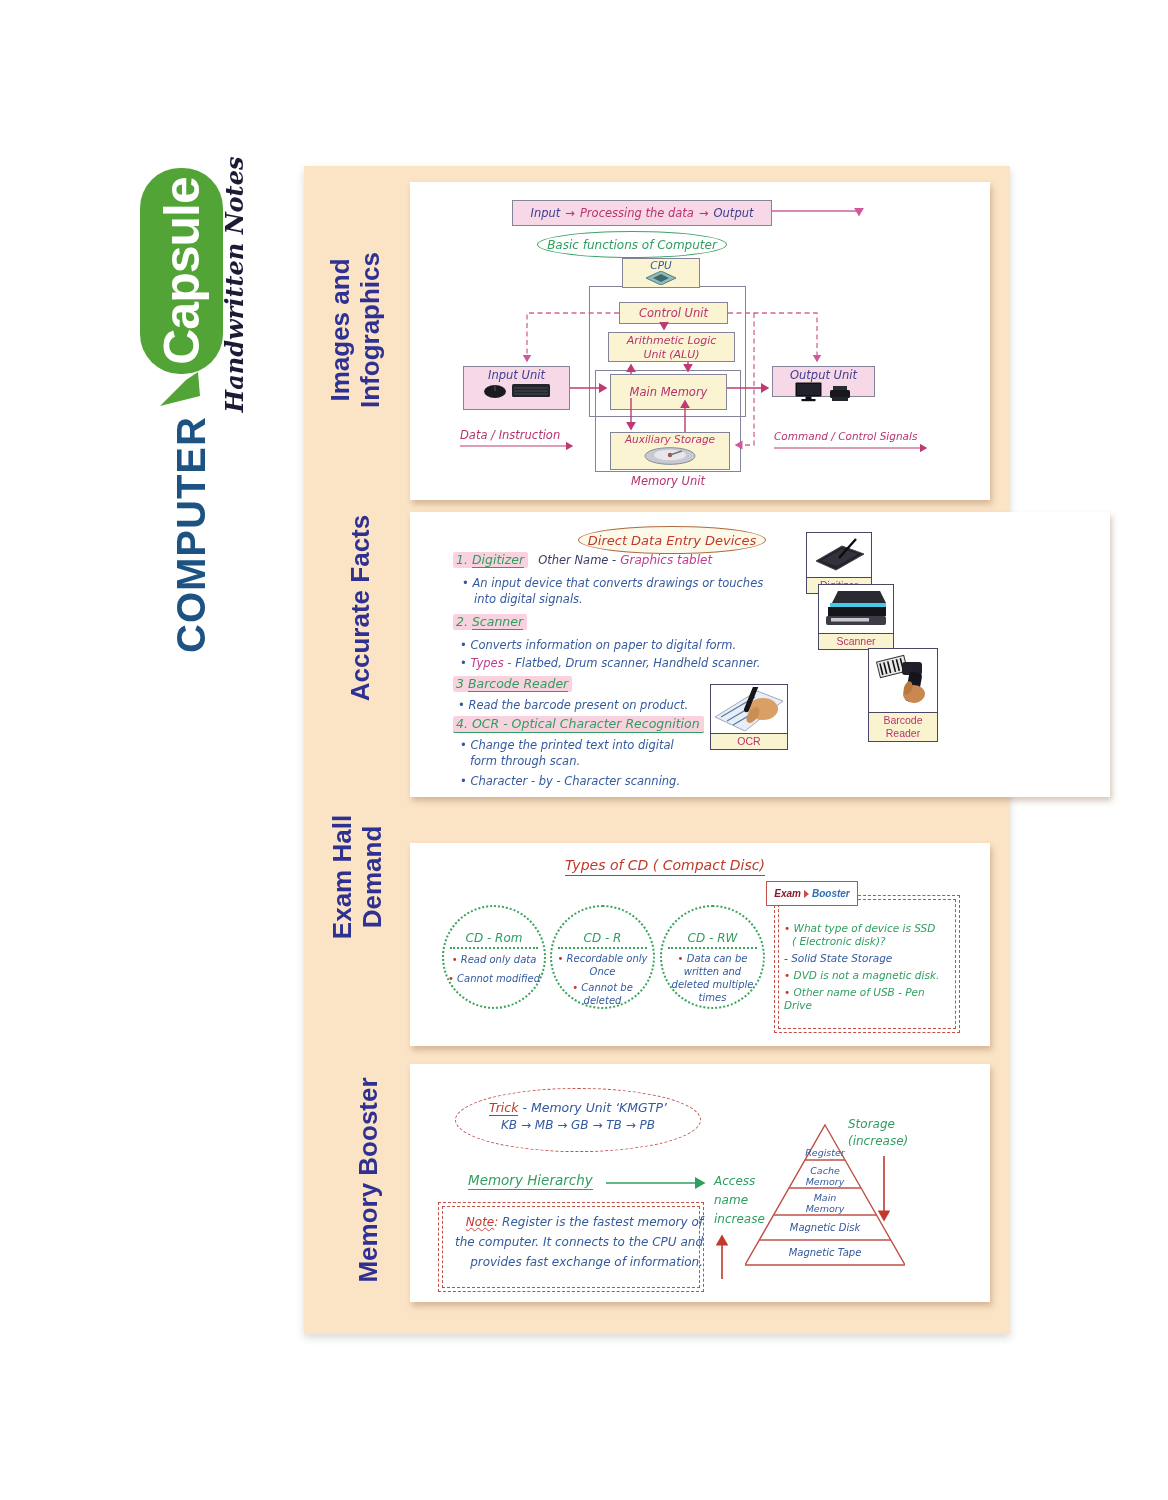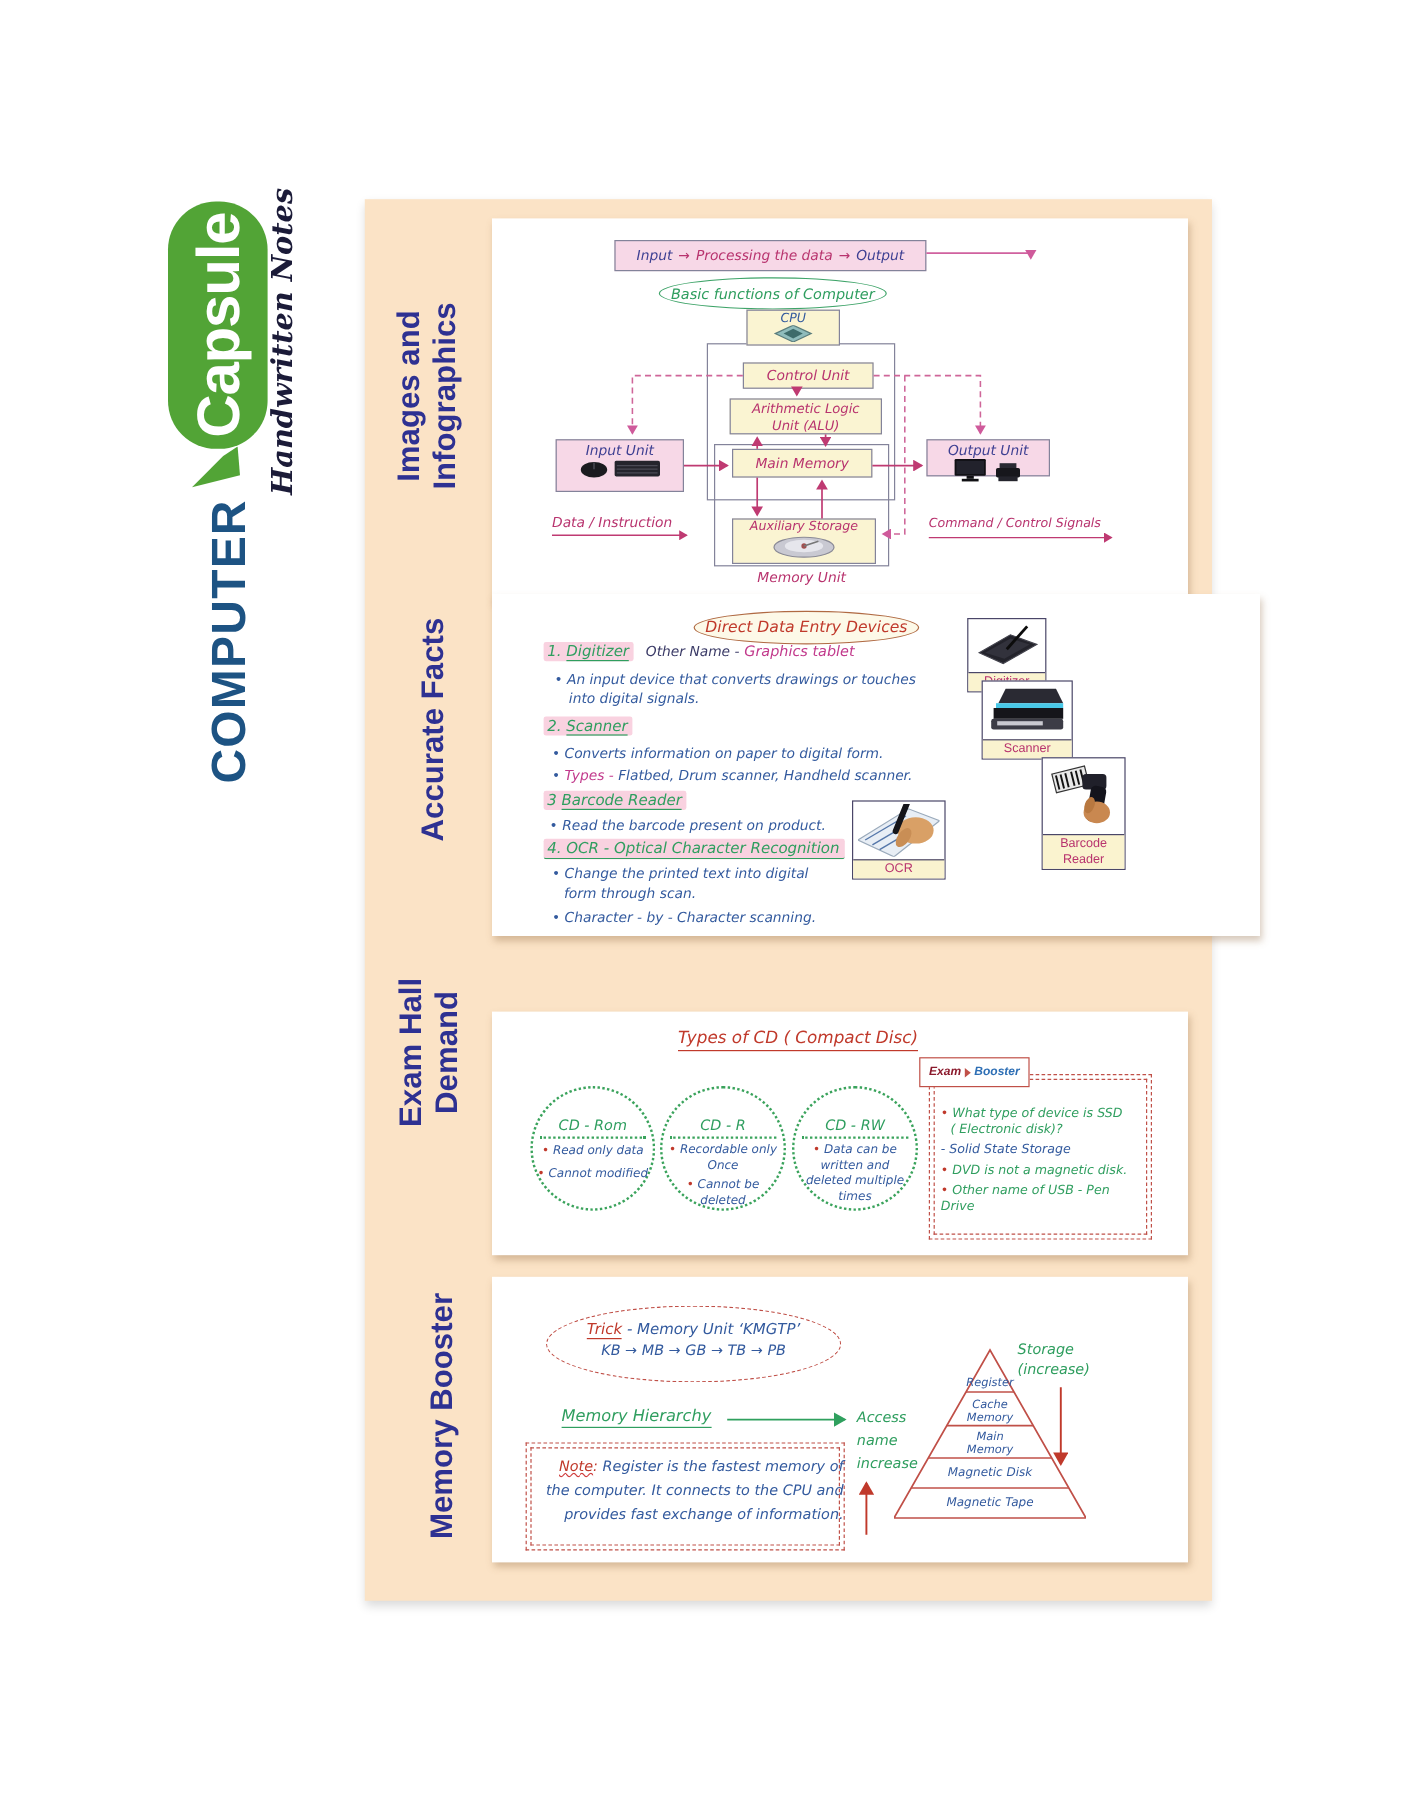--- a/index.html
+++ b/index.html
@@ -112,40 +112,40 @@
 
     <div class="abs pbox ctext hw" style="left:102px;top:18px;width:260px;height:26px;font-size:11.5px;gap:5px">
       <span style="color:var(--indigo)">Input</span>
       <span style="color:var(--crimson)">→</span>
       <span style="color:var(--crimson)">Processing  the  data</span>
       <span style="color:var(--crimson)">→</span>
       <span style="color:var(--indigo)">Output</span>
     </div>
 
 
-    <div class="abs ctext hw" style="left:139px;top:49px;width:190px;height:27px;border:1.4px solid #3fa469;border-radius:50%;color:var(--green);font-size:12px">Basic functions of Computer</div>
+    <div class="abs ctext hw" style="left:127px;top:49px;width:190px;height:27px;border:1.4px solid #3fa469;border-radius:50%;color:var(--green);font-size:12px">Basic functions of Computer</div>
 
     <div class="abs ybox" style="left:212px;top:76px;width:78px;height:30px;display:flex;flex-direction:column;align-items:center">
       <span class="hw" style="color:var(--blue);font-size:10.5px;line-height:12px">CPU</span>
       <svg width="34" height="14" viewBox="0 0 34 14">
         <polygon points="17,0 32,7 17,14 2,7" fill="#8fbcbc" stroke="#5a7d7d" stroke-width="1"></polygon>
         <polygon points="17,3 25,7 17,11 9,7" fill="#3d6b6b"></polygon>
       </svg>
     </div>
 
     <div class="abs ybox ctext hw" style="left:209px;top:120px;width:109px;height:22px;color:var(--crimson);font-size:11.5px">Control Unit</div>
 
     <div class="abs ybox" style="left:198px;top:150px;width:127px;height:30px;text-align:center">
       <div class="hw" style="color:var(--crimson);font-size:11px;line-height:13.5px;padding-top:1px">
         <div>Arithmetic Logic</div>
         <div>Unit (ALU)</div>
       </div>
     </div>
 
-    <div class="abs ybox ctext hw" style="left:200px;top:192px;width:117px;height:24px;color:var(--crimson);font-size:11.5px">Main Memory</div>
+    <div class="abs ybox ctext hw" style="left:200px;top:192px;width:117px;height:36px;color:var(--crimson);font-size:11.5px">Main Memory</div>
 
     <div class="abs ybox" style="left:200px;top:250px;width:120px;height:38px;display:flex;flex-direction:column;align-items:center">
       <span class="hw" style="color:var(--crimson);font-size:10.5px;line-height:13px">Auxiliary Storage</span>
       <svg width="52" height="20" viewBox="0 0 52 20">
         <ellipse cx="26" cy="10" rx="25" ry="8.3" fill="#c9c9d2" stroke="#8a8a96"></ellipse>
         <ellipse cx="26" cy="9" rx="16" ry="5.2" fill="#e6e6ec"></ellipse>
         <circle cx="26" cy="9" r="2.2" fill="#a05050"></circle>
         <line x1="26" y1="9" x2="38" y2="5" stroke="#777" stroke-width="1.4"></line>
       </svg>
     </div>
@@ -214,21 +214,21 @@
         <path d="M 160 206 L 196 206" marker-end="url(#mC)"></path>
         <path d="M 317 206 L 358 206" marker-end="url(#mC)"></path>
       </g>
       <g stroke="#bf3a72" stroke-width="1.2" fill="none">
         <path d="M 50 264 L 162 264" marker-end="url(#mC)"></path>
         <path d="M 364 266 L 516 266" marker-end="url(#mC)"></path>
       </g>
     </svg>
   </div>
 
-  <div class="abs panel" style="left:410px;top:495px;width:640px;height:285px">
+  <div class="abs panel" style="left:410px;top:512px;width:700px;height:285px">
 
     <div class="abs ctext hw" style="left:168px;top:14px;width:188px;height:28px;border:1.6px solid var(--rbrown);border-radius:50%;background:#fdf9e8;color:var(--red);font-size:13px">Direct Data Entry Devices</div>
 
     <div class="abs hw" style="left:43px;top:40px;font-size:12.5px">
       <span class="ihead"><span>1.</span> <span class="iname">Digitizer</span></span>
       <span style="color:#3a3a66;font-size:11.5px;margin-left:6px">Other Name -</span>
       <span style="color:var(--magenta);font-size:12px">Graphics tablet</span>
     </div>
     <div class="abs hw b" style="left:52px;top:64px"><span>•</span> <span>An input device that converts drawings or touches</span></div>
     <div class="abs hw b" style="left:64px;top:80px">into digital signals.</div>

